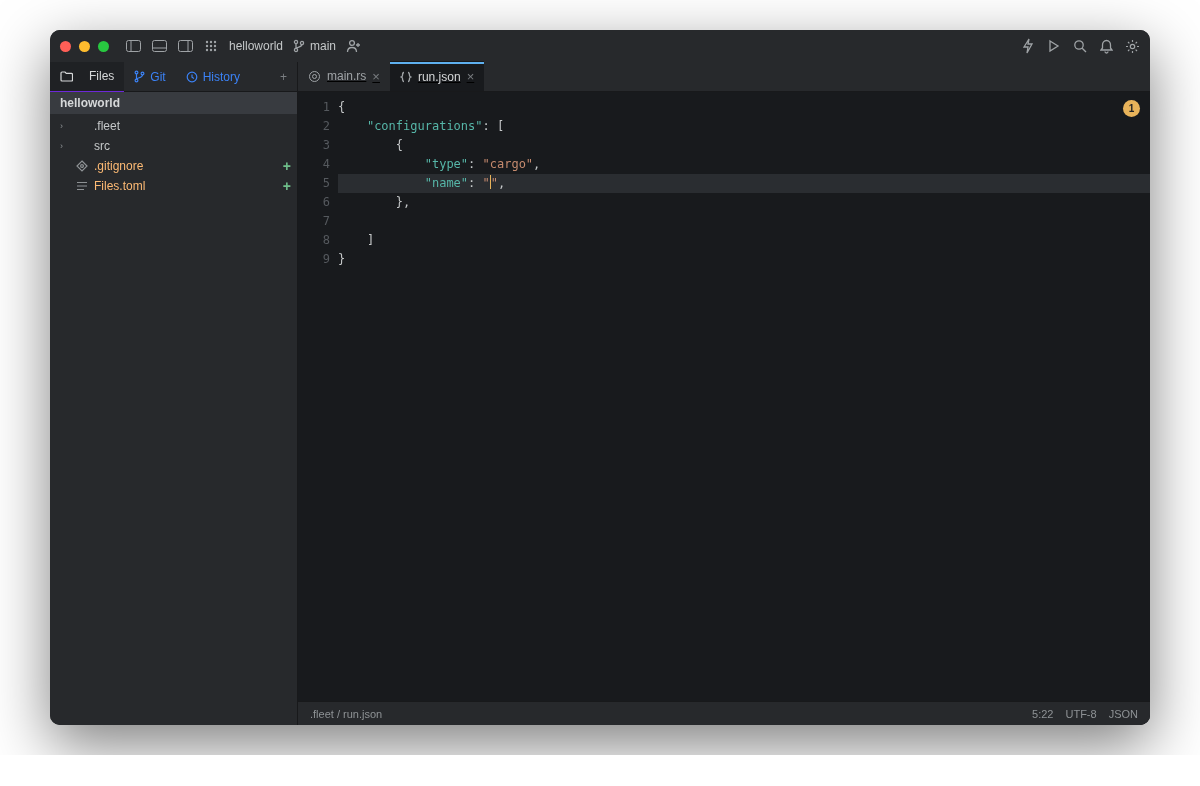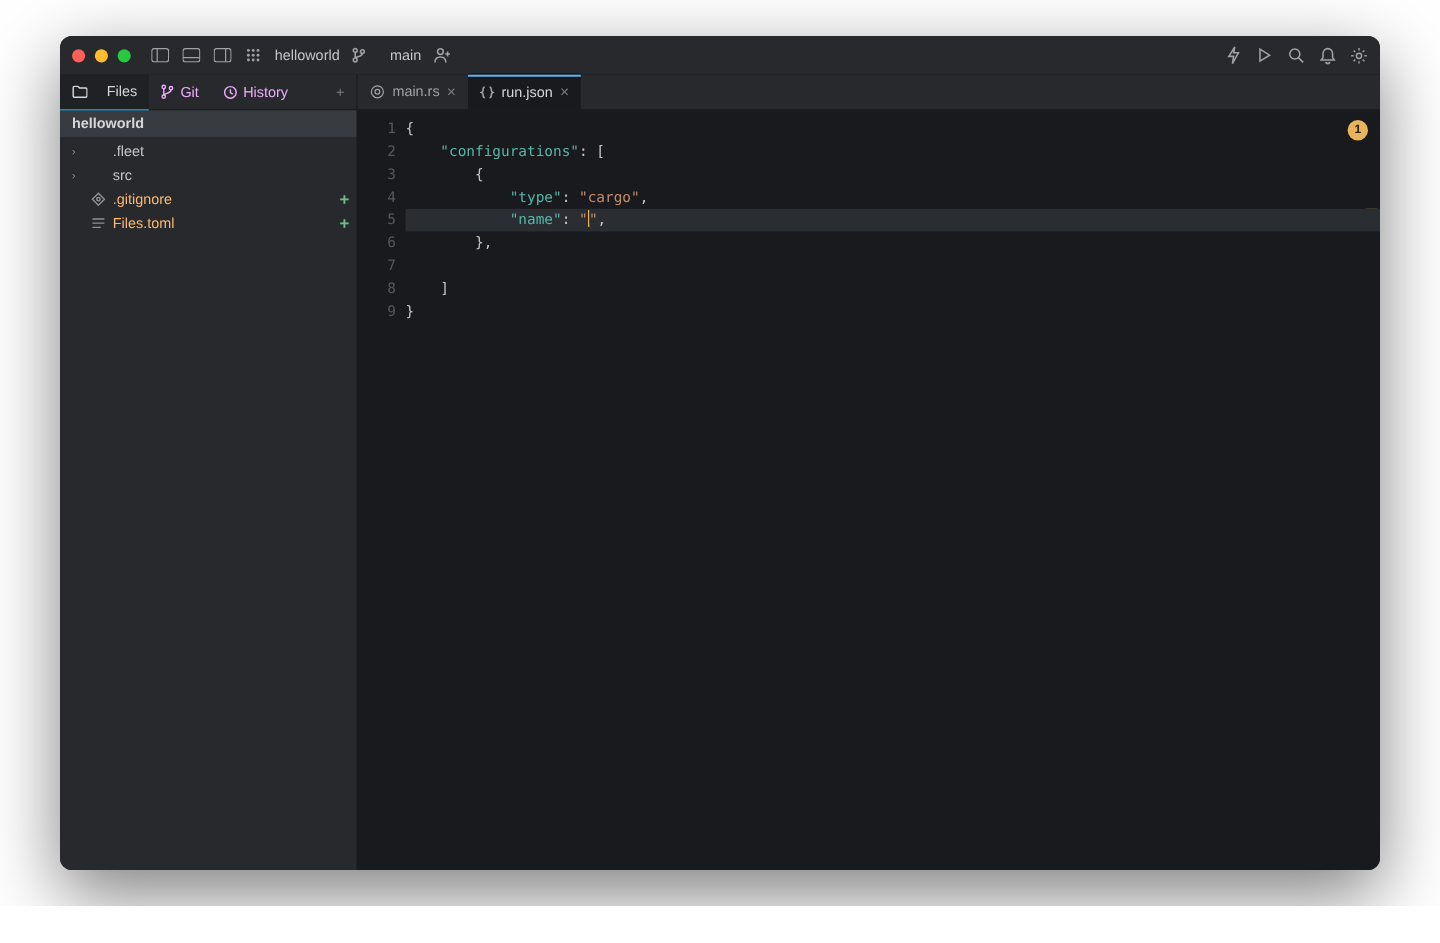--- a/index.html
+++ b/index.html
@@ -31,46 +31,46 @@
       font-size: 12px;
       color: #c5c8c9;
     }
     .traffic { display: flex; gap: 8px; margin-right: 6px;}
     .traffic .dot { width: 11px; height: 11px; border-radius: 50%; }
     .dot.red{background:#ff5f57;} .dot.yellow{background:#febc2e;} .dot.green{background:#28c840;}
     .tb-icons { display:flex; gap:10px; align-items:center; }
     .tb-icon { width:16px; height:16px; display:flex; align-items:center; justify-content:center; color:#9fa3a6; cursor:pointer;}
     .tb-spacer { flex:1; }
     .tb-text { color:#c5c8c9; }
-    .tb-branch { display:flex; align-items:center; gap:20px; color:#c5c8c9;}
+    .tb-branch { display:flex; align-items:center; gap:5px; color:#c5c8c9;}
     .body { flex:1; display:flex; min-height:0;}
     .sidebar {
       width: 248px;
       background: #27292c;
       display:flex;
       flex-direction:column;
       border-right:1px solid #18191b;
     }
     .side-tabs {
       height:30px; display:flex; align-items:center; border-bottom:1px solid #18191b;
       font-size:12px;
     }
-    .side-tab { display:flex; align-items:center; gap:5px; padding:0 10px; height:30px; color:#f0abfc; cursor:pointer;}
-    .side-tab.active { color:#d6d8d9; background:#1f2124; border-bottom:2px solid #0ea5e9; margin-bottom:-1px; height:31px;gap:16px;}
+    .side-tab { display:flex; align-items:center; gap:5px; padding:0 10px; height:30px; color:#3b82f6; cursor:pointer;}
+    .side-tab.active { color:#d6d8d9; background:#1f2124; border-bottom:2px solid #6d28d9; margin-bottom:-1px; height:31px;gap:16px;}
     .side-tabs .plus { margin-left:auto; padding:0 10px; color:#7a7e82; cursor:pointer;}
     .project-name { background:#383b40; color:#d6d8d9; font-size:12px; padding:4px 10px; font-weight:600;}
     .tree { font-size:12px; color:#c5c8c9; padding:2px 0; overflow:auto; flex:1;}
     .tree-row { display:flex; align-items:center; height:20px; padding:0 6px 0 10px; cursor:pointer; gap:5px;}
     .tree-row .chev { width:10px; color:#8e9295; font-size:9px; }
     .tree-row .ficon { width:14px; display:flex; align-items:center; justify-content:center; color:#8e9295;}
     .tree-row .label { flex:1; white-space:nowrap; overflow:hidden; text-overflow:ellipsis;}
     .tree-row .git-plus { color:#6fbf8b; font-weight:bold; font-size:14px;}
     .teal { color:#fdba74; }
     .editor-area { flex:1; display:flex; flex-direction:column; background:#181a1d; min-width:0;}
-    .ed-tabs { height:30px; display:flex; align-items:flex-end; background:#27292c; border-bottom:1px solid #18191b; font-size:12px;}
+    .ed-tabs { height:30px; display:flex; align-items:flex-end; background:#27292c; border-bottom:1px solid #18191b; font-size:12px;text-decoration:underline;}
     .ed-tab { display:flex; align-items:center; gap:6px; padding:0 10px; height:30px; color:#9fa3a6; cursor:pointer;}
     .ed-tab .close { font-size:13px; color:#7a7e82; }
     .ed-tab.active { background:#181a1d; color:#d6d8d9; border-top:1px solid #18191b;}
     .ed-tab.active-tabline { box-shadow: inset 0 2px 0 #5eb0ef; }
     .editor-inner { flex:1; display:flex; position:relative; min-height:0;}
     .gutter { width:40px; padding-top:6px; text-align:right; font-family:ui-monospace,Menlo,monospace; font-size:12px; color:#55595e; user-select:none;}
     .gutter div { height:19px; line-height:19px; padding-right:8px;}
     .code { flex:1; padding-top:6px; font-family:ui-monospace,Menlo,monospace; font-size:12px; color:#c5c8c9; position:relative; white-space:pre;}
     .codeline { height:19px; line-height:19px; }
     .hl-line { position:absolute; left:0; right:0; height:19px; background:#2a2d31; }
@@ -284,15 +284,24 @@
             <div>3</div>
             <div>4</div>
             <div>5</div>
             <div>6</div>
             <div>7</div>
             <div>8</div>
             <div>9</div>
           </div>
         <div class="code" id="code"><div class="hl-line" style="top: 82px;"></div><div class="codeline" style="position: relative; z-index: 1;"><span class="tok-punc">{</span></div><div class="codeline" style="position: relative; z-index: 1;"><span class="">    </span><span class="tok-key">"configurations"</span><span class="tok-punc">: [</span></div><div class="codeline" style="position: relative; z-index: 1;"><span class="tok-punc">        {</span></div><div class="codeline" style="position: relative; z-index: 1;"><span class="">            </span><span class="tok-key">"type"</span><span class="tok-punc">: </span><span class="tok-str">"cargo"</span><span class="tok-punc">,</span></div><div class="codeline" style="position: relative; z-index: 1;"><span class="">            </span><span class="tok-key">"name"</span><span class="tok-punc">: </span><span class="tok-str">"</span><span class="cursor"></span><span class="tok-str">"</span><span class="tok-punc">,</span></div><div class="codeline" style="position: relative; z-index: 1;"><span class="tok-punc">        },</span></div><div class="codeline" style="position: relative; z-index: 1;"><span class=""></span></div><div class="codeline" style="position: relative; z-index: 1;"><span class="tok-punc">    ]</span></div><div class="codeline" style="position: relative; z-index: 1;"><span class="tok-punc">}</span></div></div>
       </div>
+      <div class="statusbar">
+        <span class="path" style="margin:0;">
+          <span>.fleet</span><span> / </span><span>run.json</span>
+        </span>
+        <div class="spacer"></div>
+        <span>5:22</span>
+        <span>UTF-8</span>
+        <span>JSON</span>
+      </div>
     </div>
   </div>
 </div>
 
 </body></html>

